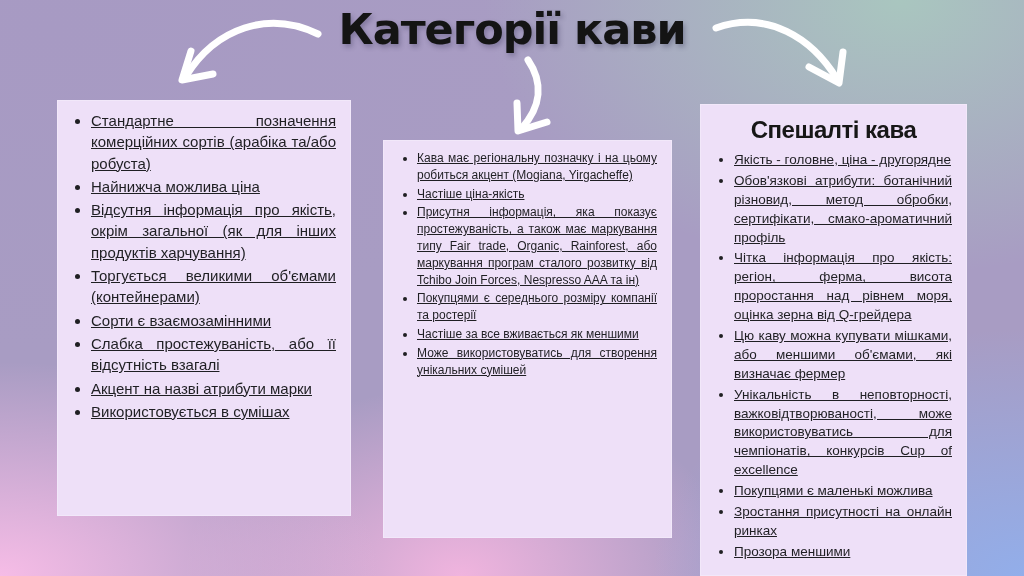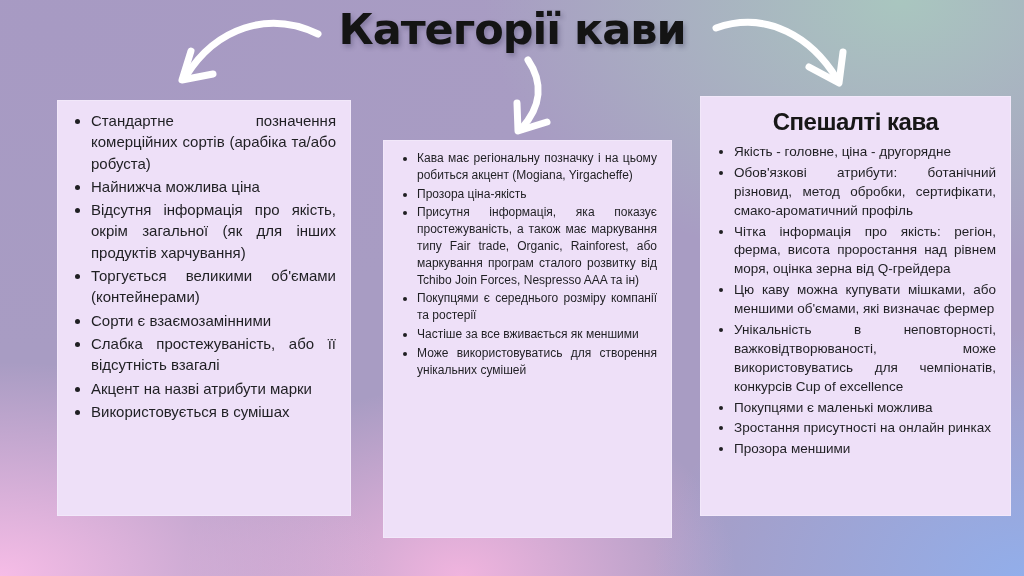--- a/index.html
+++ b/index.html
@@ -46,30 +46,31 @@
     margin:2px 0 7px 0;
     text-align:center;
     font-size:24px;
     font-weight:700;
     letter-spacing:-0.5px;
     color:#171717;
   }
   .card ul{
     margin:0;
     padding-left:19px;
+    text-decoration:underline;
   }
   .card li{
     text-align:justify;
     margin-bottom:2px;
   }
   .card-commercial{left:57px; top:100px; width:294px; min-height:416px;}
   .card-commercial li{font-size:15px;line-height:1.42;}
   .card-premium   {left:383px;top:140px; width:289px; min-height:398px;}
   .card-premium li{font-size:12px;line-height:1.40;}
-  .card-specialty {left:700px;top:96px; width:311px; min-height:420px;}
+  .card-specialty {left:700px;top:104px; width:267px; min-height:420px;}
   .card-specialty li{font-size:13.5px;line-height:1.40;}
 </style>
 </head>
 <body>
 
 <div class="slide">
 
   <div class="title">Категорії кави</div>
 
   <svg class="arrows" width="1024" height="576" viewBox="0 0 1024 576">
@@ -96,21 +97,21 @@
         <li>Сорти є взаємозамінними</li>
         <li>Слабка простежуваність, або її відсутність взагалі</li>
         <li>Акцент на назві атрибути марки</li>
         <li>Використовується в сумішах</li>
       </ul>
   </div>
 
   <div class="card card-premium">
     <ul>
         <li>Кава має регіональну позначку і на цьому робиться акцент (Mogiana, Yirgacheffe)</li>
-        <li>Прозора ціна-якість</li>
+        <li>Частіше ціна-якість</li>
         <li>Присутня інформація, яка показує простежуваність, а також має маркування типу Fair trade, Organic, Rainforest, або маркування програм сталого розвитку від Tchibo Join Forces, Nespresso AAA та ін)</li>
         <li>Покупцями є середнього розміру компанії та ростерії</li>
         <li>Частіше за все вживається як меншими</li>
         <li>Може використовуватись для створення унікальних сумішей</li>
       </ul>
   </div>
 
   <div class="card card-specialty">
     <h2>Спешалті кава</h2>
     <ul>

